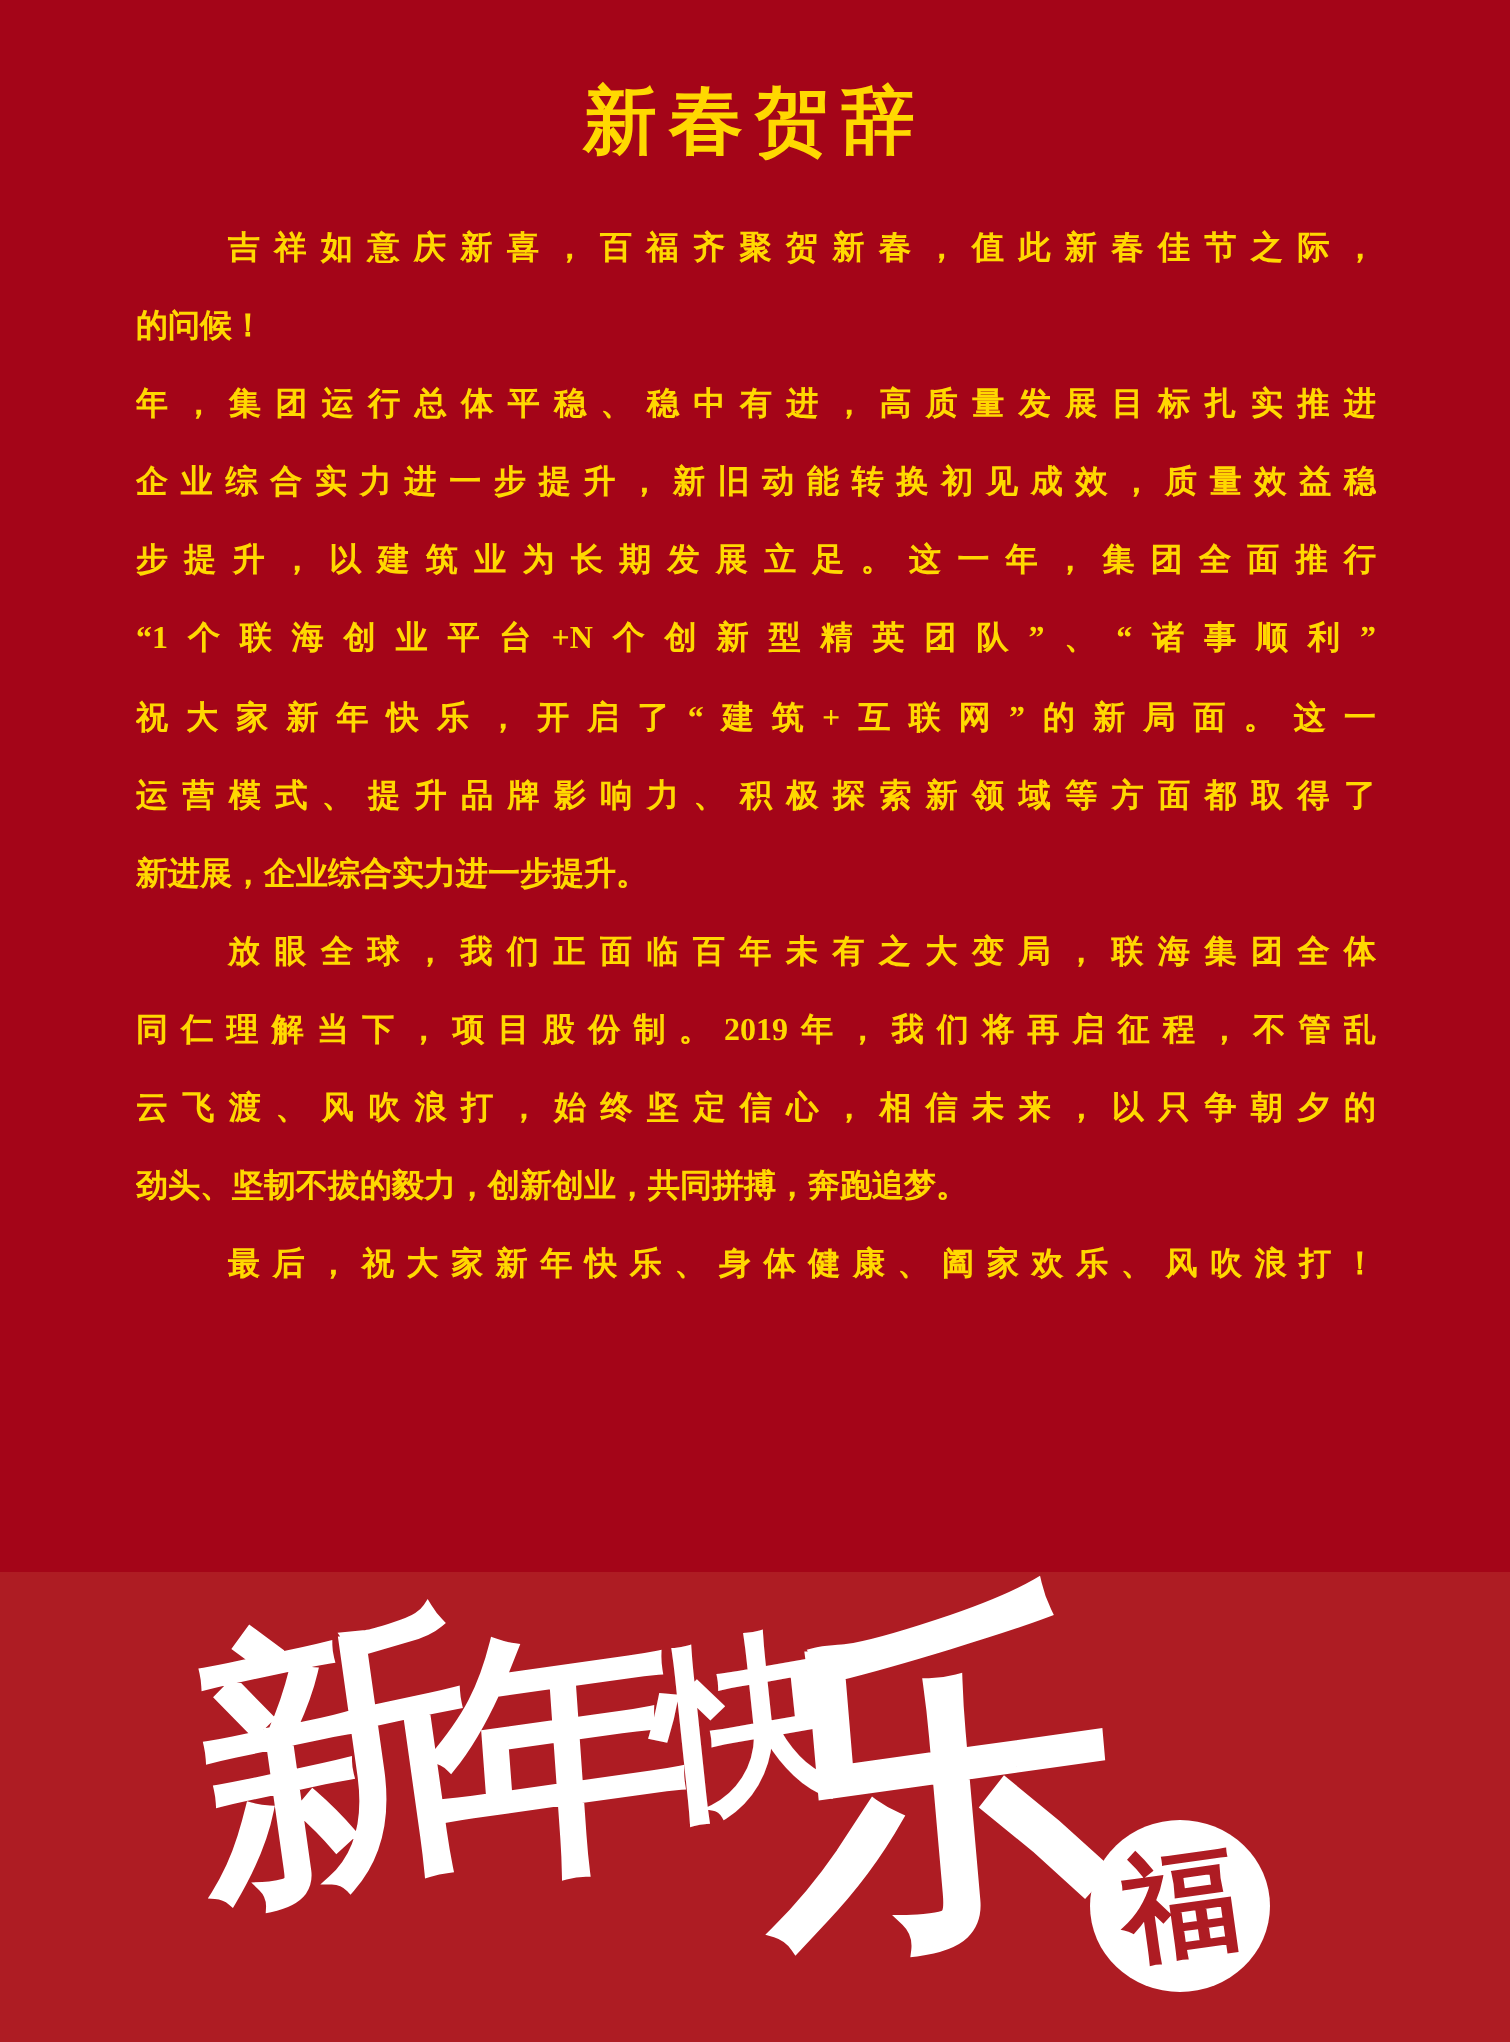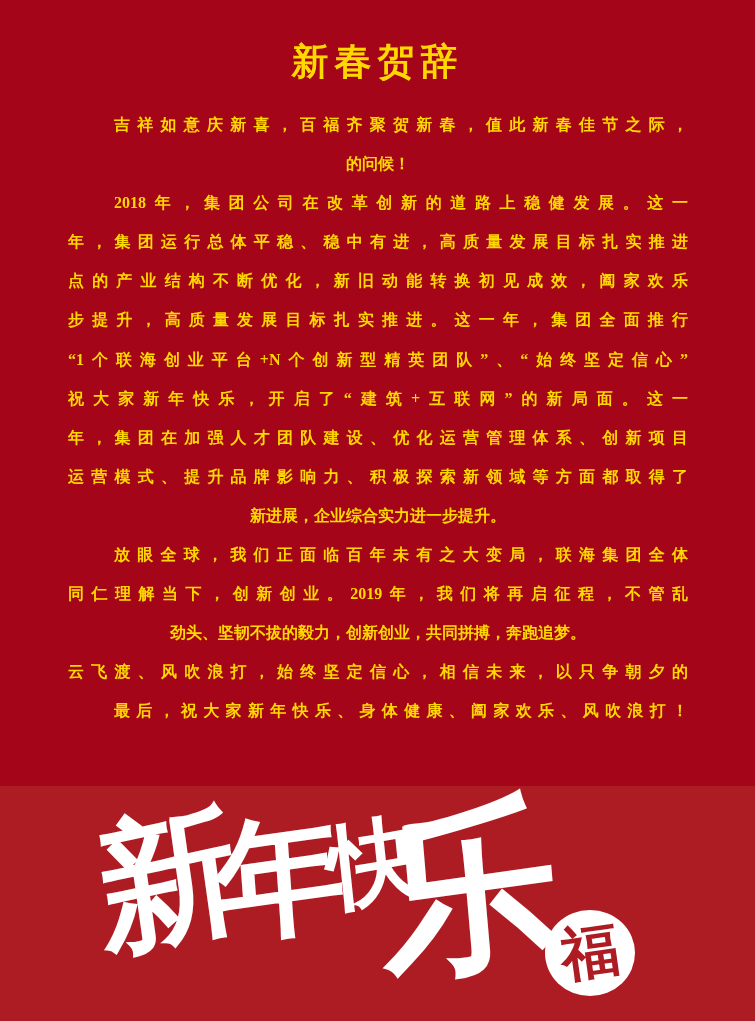--- a/index.html
+++ b/index.html
@@ -27,21 +27,21 @@
     position: absolute;
     left: 68px; top: 105px;
     width: 620px;
     color: #FFD800;
     font-weight: bold;
     font-size: 16px;
   }
   .line {
     height: 39.1px;
     line-height: 39.1px;
-    text-align: center;
+    text-align: left;
     overflow: hidden;
   }
   .line.j {
     text-align: justify;
     text-align-last: justify;
     text-justify: inter-character;
   }
   .line.i { padding-left: 46px; }
   .banner {
     position: absolute;
@@ -83,34 +83,32 @@
 
 <div class="page">
 
   <div class="title">新春贺辞</div>
 
   <div class="text-block">
 
     <div class="line j i">吉祥如意庆新喜，百福齐聚贺新春，值此新春佳节之际，</div>
     <div class="line">的问候！</div>
 
-    <div class="line j i">2018年，集团公司在改革创新的道路上稳健发展。这一</div>
     <div class="line j">年，集团运行总体平稳、稳中有进，高质量发展目标扎实推进</div>
-    <div class="line j">点的产业结构不断优化，新旧动能转换初见成效，阖家欢乐</div>
-    <div class="line j">步提升，高质量发展目标扎实推进。这一年，集团全面推行</div>
-    <div class="line j">“1个联海创业平台+N个创新型精英团队”、“始终坚定信心”</div>
+    <div class="line j">企业综合实力进一步提升，新旧动能转换初见成效，质量效益稳</div>
+    <div class="line j">步提升，以建筑业为长期发展立足。这一年，集团全面推行</div>
+    <div class="line j">“1个联海创业平台+N个创新型精英团队”、“诸事顺利”</div>
     <div class="line j">祝大家新年快乐，开启了“建筑+互联网”的新局面。这一</div>
-    <div class="line j">年，集团在加强人才团队建设、优化运营管理体系、创新项目</div>
     <div class="line j">运营模式、提升品牌影响力、积极探索新领域等方面都取得了</div>
     <div class="line">新进展，企业综合实力进一步提升。</div>
 
     <div class="line j i">放眼全球，我们正面临百年未有之大变局，联海集团全体</div>
-    <div class="line j">同仁理解当下，创新创业。2019年，我们将再启征程，不管乱</div>
+    <div class="line j">同仁理解当下，项目股份制。2019年，我们将再启征程，不管乱</div>
+    <div class="line j">云飞渡、风吹浪打，始终坚定信心，相信未来，以只争朝夕的</div>
     <div class="line">劲头、坚韧不拔的毅力，创新创业，共同拼搏，奔跑追梦。</div>
-    <div class="line j">云飞渡、风吹浪打，始终坚定信心，相信未来，以只争朝夕的</div>
 
     <div class="line j i">最后，祝大家新年快乐、身体健康、阖家欢乐、风吹浪打！</div>
   </div>
 
   <div class="banner">
     <span class="cal cal-xin">新</span>
     <span class="cal cal-nian">年</span>
     <span class="cal cal-kuai">快</span>
     <span class="cal cal-le">乐</span>
     <div class="seal">

